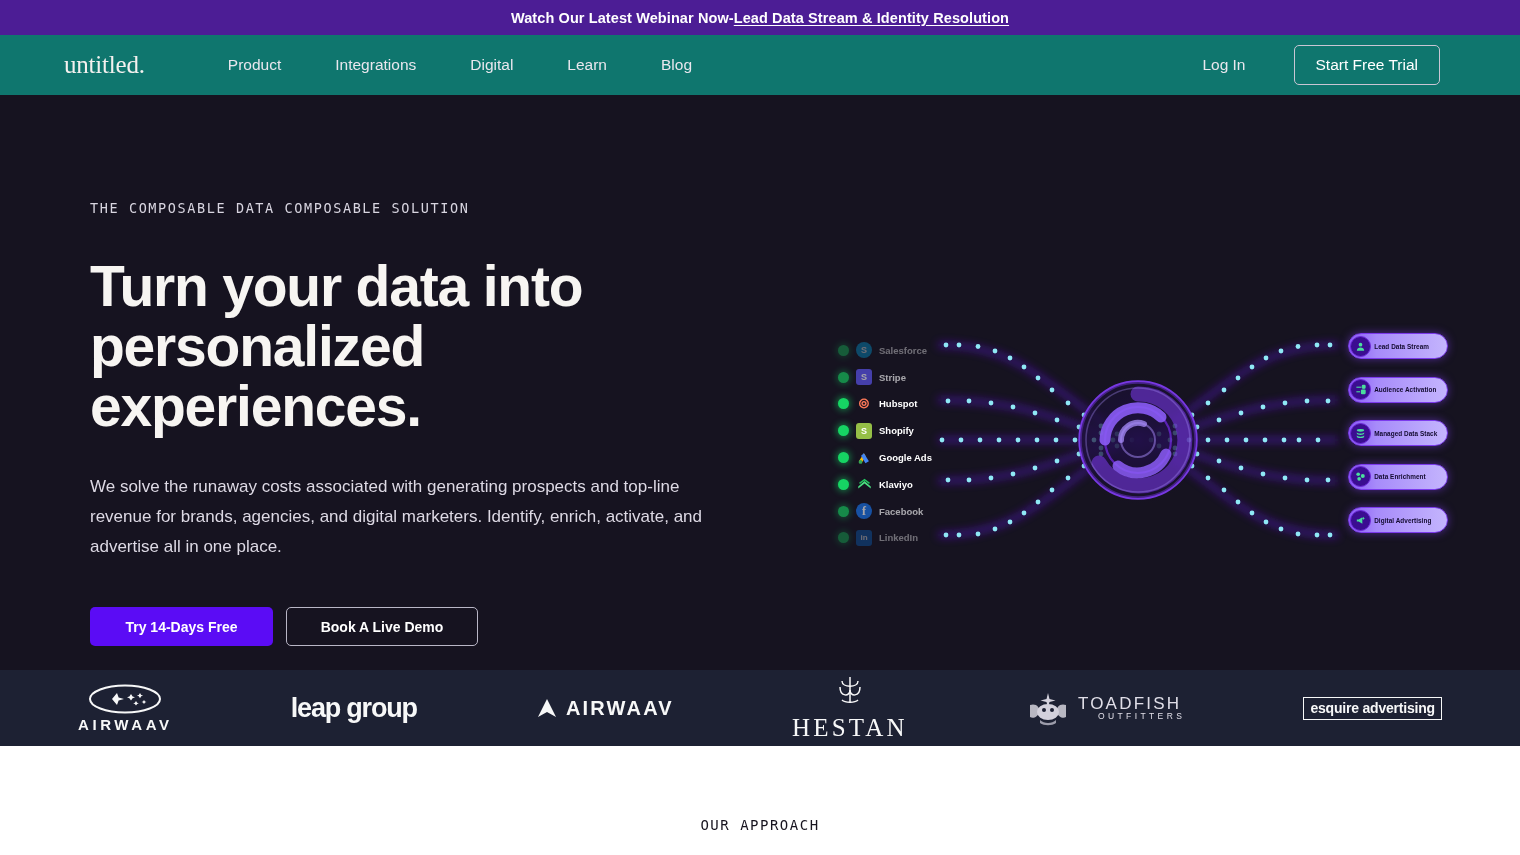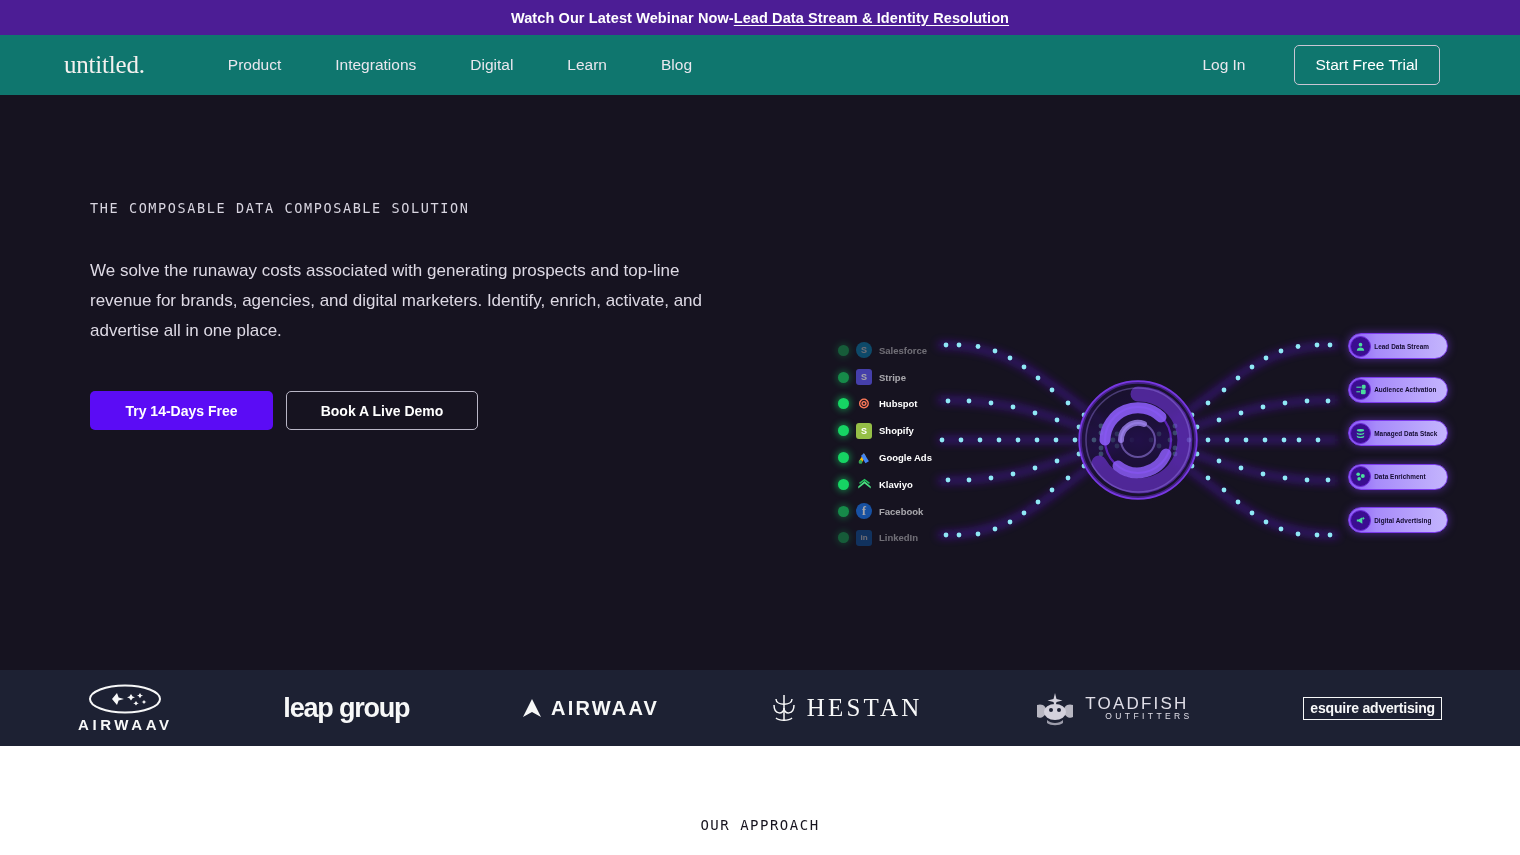--- a/index.html
+++ b/index.html
@@ -142,21 +142,21 @@
   }
   .logo-item { display:flex; align-items:center; justify-content:center;
                color:#ffffff; opacity:.97; }
 
   .subaru { display:flex; flex-direction:column; align-items:center; gap:2px; }
   .subaru-word { font-size:15px; font-weight:700; letter-spacing:3.6px;
                  color:#fff; font-family:"Liberation Sans",sans-serif; }
   .leapgroup { font-size:27px; font-weight:700; letter-spacing:-1.2px; color:#fff; }
   .airwaav { display:flex; align-items:center; gap:7px; }
   .airwaav-word { font-size:20px; font-weight:700; letter-spacing:2.2px; color:#fff; }
-  .hestan { display:flex; align-items:center; gap:9px; }
+  .hestan { display:flex; align-items:center; gap:9px;flex-direction:column; }
   .hestan-word { font-family:"Liberation Serif",serif; font-size:25px;
                  letter-spacing:3.2px; color:#fff; }
   .toadfish { display:flex; align-items:center; gap:8px; }
   .toadfish-text { display:flex; flex-direction:column; line-height:1.05; }
   .toadfish-1 { font-size:17px; letter-spacing:2.2px; color:#e7e5ee; }
   .toadfish-2 { font-size:8.5px; letter-spacing:3.4px; color:#e7e5ee;padding-left:20px; }
   .esquire {
     border:1.4px solid #ffffff; padding:2px 6px 3px;
     font-size:14px; font-weight:700; letter-spacing:-.2px; color:#fff;
   }
@@ -192,20 +192,21 @@
   <div class="nav-right">
     <a href="#" class="login">Log In</a>
     <button class="trial-btn">Start Free Trial</button>
   </div>
 </div>
 
 <div class="hero">
 
   <div class="hero-left">
     <div class="eyebrow">THE COMPOSABLE DATA COMPOSABLE SOLUTION</div>
+    <h1 class="headline">Turn your data into personalized experiences.</h1>
     <p class="subhead">We solve the runaway costs associated with generating prospects and top-line revenue for brands, agencies, and digital marketers. Identify, enrich, activate, and advertise all in one place.</p>
     <div class="cta-row">
       <button class="btn-primary">Try 14-Days Free</button>
       <button class="btn-secondary">Book A Live Demo</button>
     </div>
   </div>
 
   <div class="hero-art">
 
     <svg class="art-svg" viewBox="0 0 620 235">

